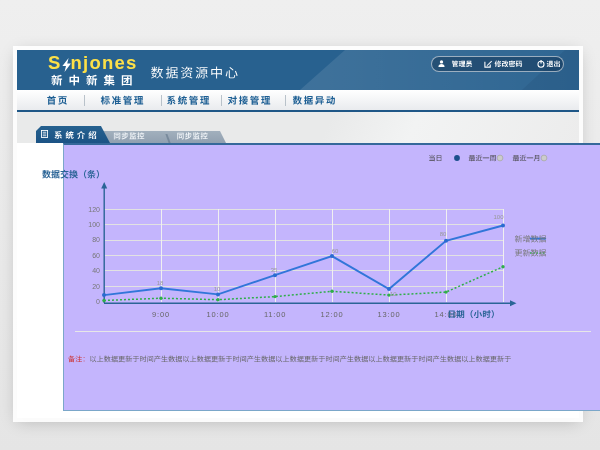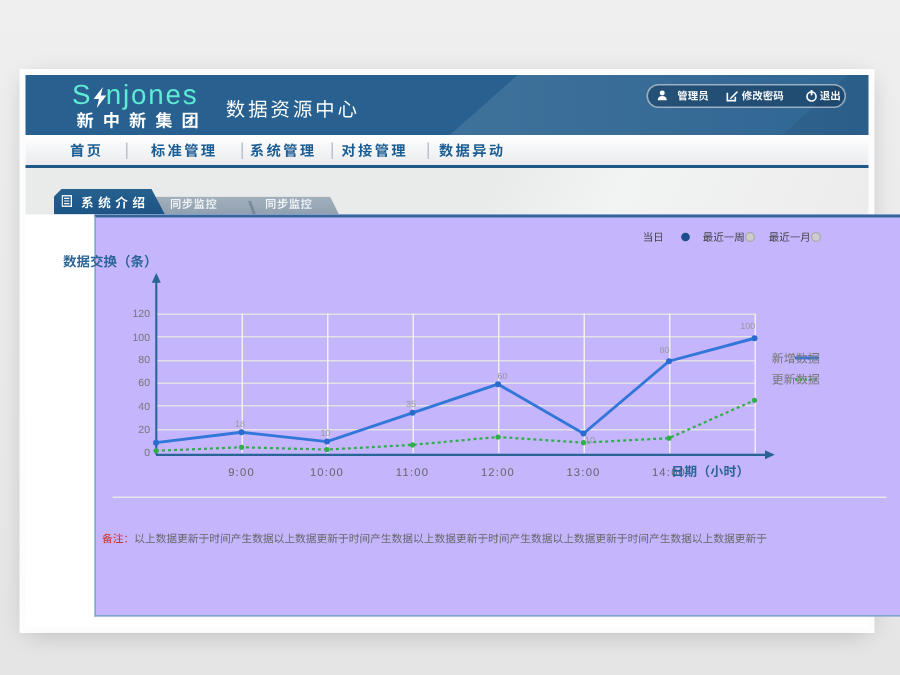--- a/index.html
+++ b/index.html
@@ -8,21 +8,21 @@
   font-family:"Liberation Sans",sans-serif;}
 .card{position:absolute;left:17px;top:50px;width:562px;height:368px;background:#fff;
   box-shadow:0 0 0 4px rgba(255,255,255,0.92), 0 3px 16px rgba(0,0,0,0.22);}
 .hdr{position:absolute;left:0;top:0;width:562px;height:40px;background:#28618f;overflow:hidden;}
 .hband{position:absolute;left:0;top:0;width:562px;height:40px;
   background:linear-gradient(90deg,rgba(255,255,255,0.13),rgba(255,255,255,0.10) 55%,rgba(255,255,255,0.03));
   clip-path:polygon(328px 0,562px 0,562px 40px,283px 40px);}
 .hband2{position:absolute;left:0;top:0;width:562px;height:40px;
   background:rgba(0,10,40,0.07);
   clip-path:polygon(548px 0,562px 0,562px 40px,505px 40px);}
-.l1{position:absolute;left:31px;top:4px;color:#5eead4;font-size:18.5px;font-weight:normal;letter-spacing:1.2px;line-height:17px;}
+.l1{position:absolute;left:31px;top:4px;color:#fde047;font-size:18.5px;font-weight:bold;letter-spacing:1.2px;line-height:17px;}
 .pill{position:absolute;left:414px;top:6px;width:131px;height:14px;border-radius:8px;
   background:rgba(8,34,62,0.38);border:1px solid rgba(255,255,255,0.55);}
 .nav{position:absolute;left:0;top:40px;width:562px;height:20px;
   background:linear-gradient(#ffffff,#e9ebee);border-bottom:2px solid #1f5787;}
 .nd{position:absolute;top:5px;width:1px;height:11px;background:#b9c2ca;}
 .strip{position:absolute;left:0;top:62px;width:562px;height:31px;
   background:linear-gradient(115deg,#e9eaea 0%,#e9eaea 55%,#f2f3f3 70%,#ececec 100%);}
 .tabbg{position:absolute;left:85px;top:81px;width:124px;height:12px;
   background:linear-gradient(#a2b0bd,#91a0b0);
   clip-path:polygon(0 0,calc(100% - 6px) 0,100% 100%,0 100%);}

